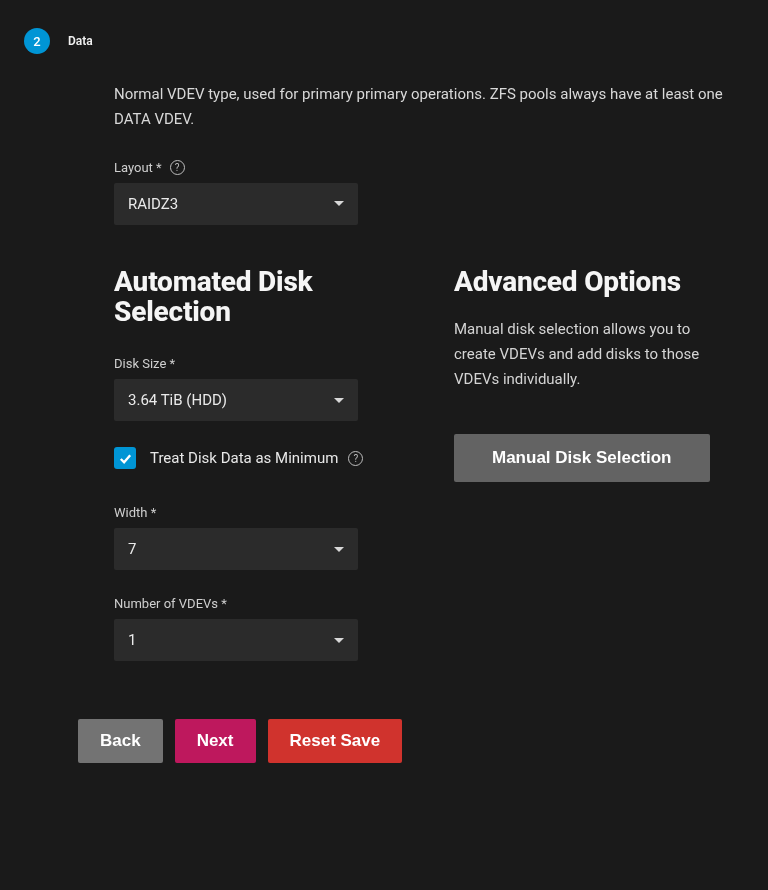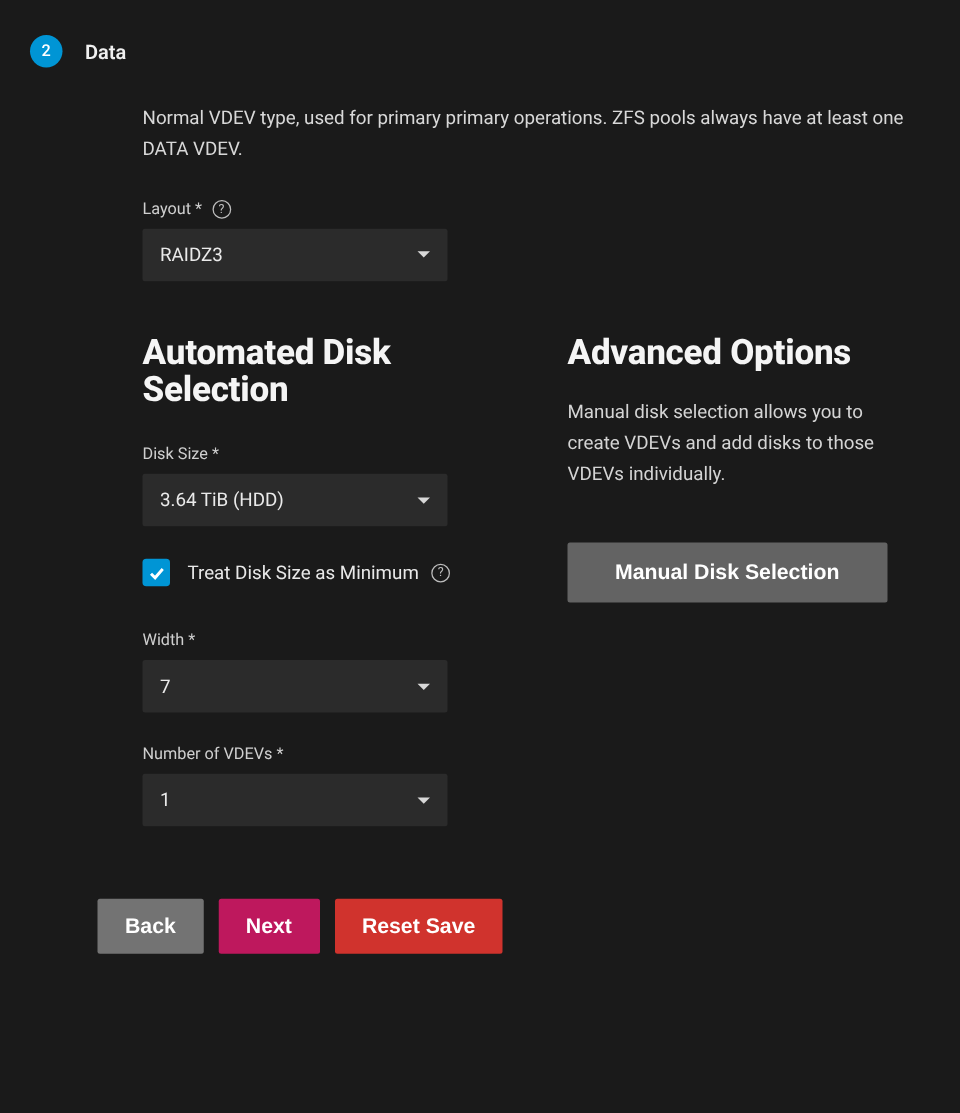--- a/index.html
+++ b/index.html
@@ -28,21 +28,21 @@
       border-radius: 50%;
       background: #0095d5;
       color: #fff;
       display: flex;
       align-items: center;
       justify-content: center;
       font-size: 13px;
       font-weight: 500;
     }
     .step-title {
-      font-size: 16px;
+      font-size: 12px;
       font-weight: 600;
       color: #f0f0f0;
     }
     .content {
       padding: 28px 24px 0 114px;
     }
     .step-desc {
       font-size: 15px;
       line-height: 1.65;
       color: #d8d8d8;
@@ -216,21 +216,21 @@
         </div>
       </div>
 
       <div class="checkbox-row">
         <div class="checkbox">
           <svg viewBox="0 0 16 16">
               <path d="M3 8.5 L6.5 12 L13 4.5"></path>
             </svg>
         </div>
         <div class="checkbox-label">
-          <span>Treat Disk Size as Minimum</span>
+          <span>Treat Disk Data as Minimum</span>
           <span class="help-icon">?</span>
         </div>
       </div>
 
       <div class="form-field">
         <div class="field-label">
           <span>Width *</span>
         </div>
         <div class="select-box">
           <span>7</span>

